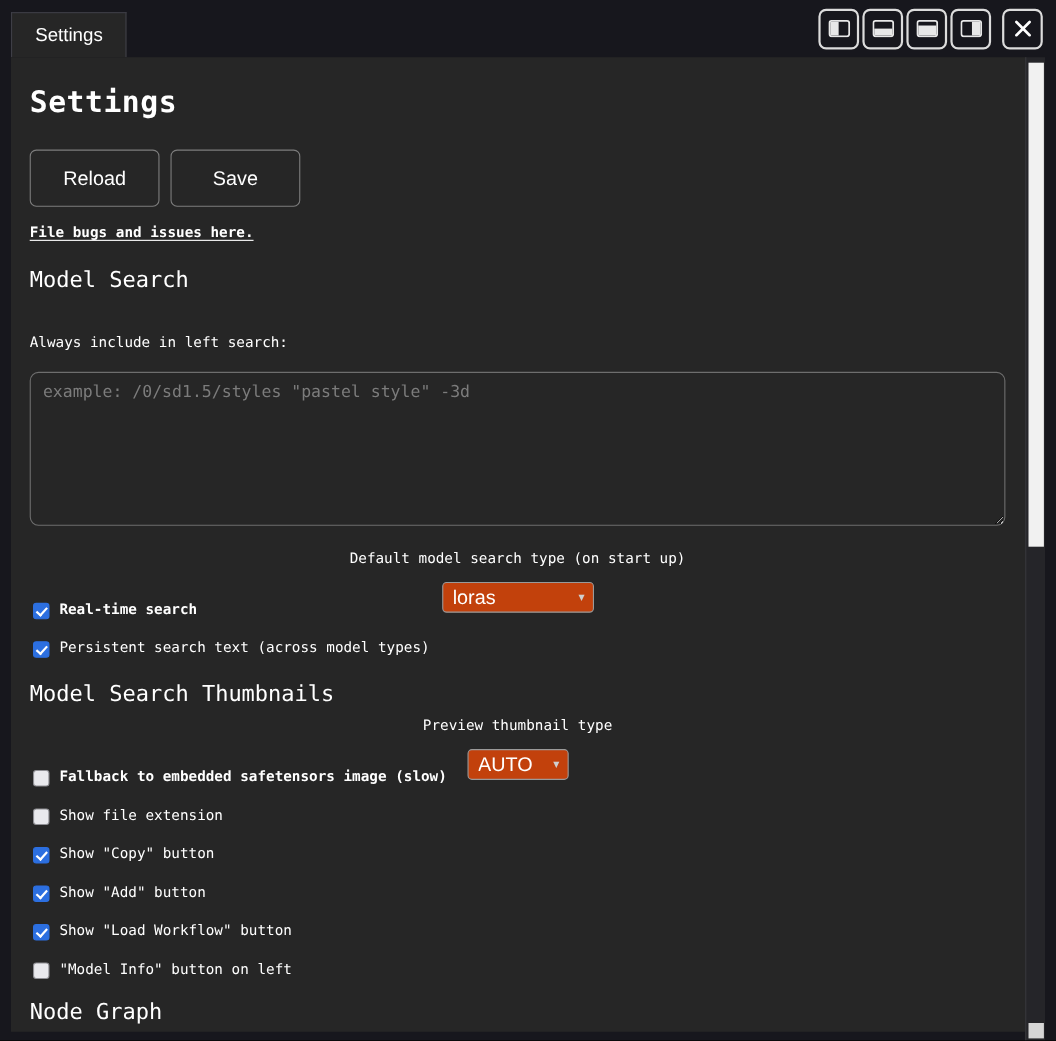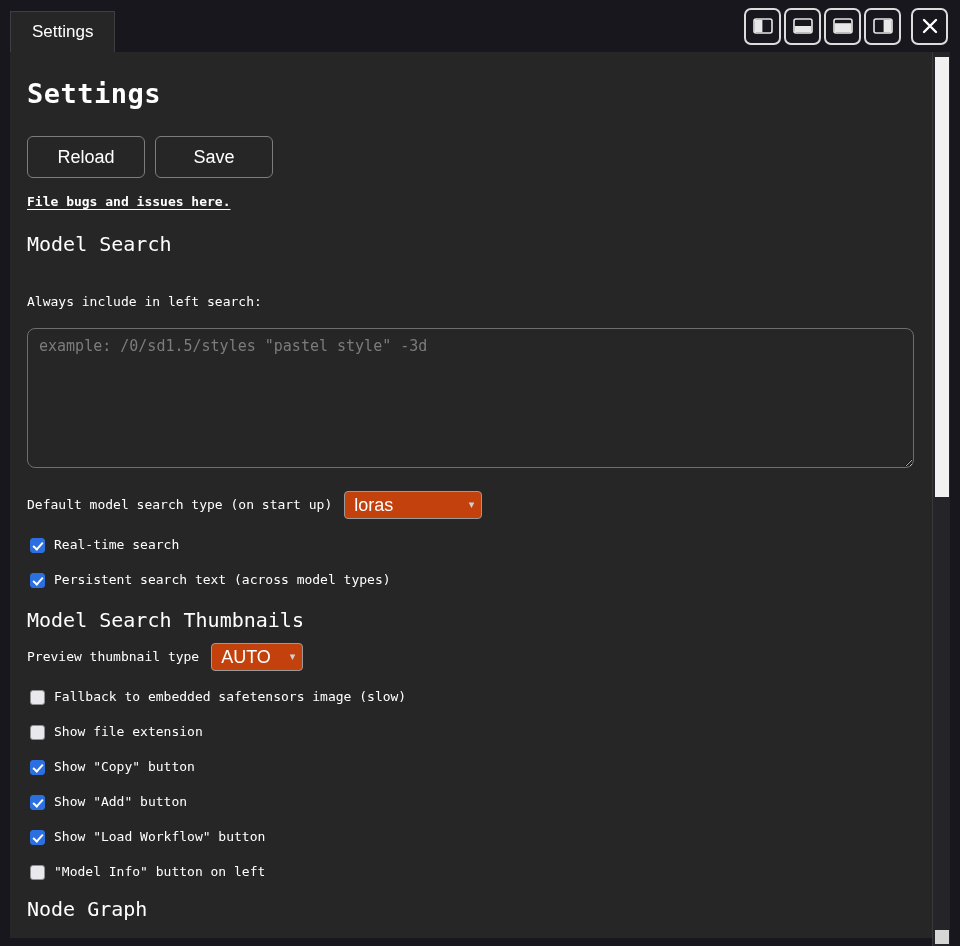--- a/index.html
+++ b/index.html
@@ -33,56 +33,56 @@
   .ctrl-btn svg{display:block;}
   
   .panel{
     position:absolute;left:10px;top:52px;width:922px;height:886px;overflow:hidden;
     background:var(--panel-bg,#262626);padding:27px 18px 0 17px;
     font-family:"DejaVu Sans Mono","Liberation Mono",monospace;
   }
   h1.title{font-size:27px;line-height:30px;font-weight:bold;letter-spacing:.5px;}
   .btn-row{display:flex;gap:10px;margin-top:27px;font-family:"Liberation Sans",sans-serif;}
   .btn{
-    min-width:118px;height:42px;padding:0 24px;font-size:18px;color:#fff;background:transparent;
+    min-width:118px;height:52px;padding:0 24px;font-size:18px;color:#fff;background:transparent;
     border:1px solid #7d7d7d;border-radius:6px;cursor:pointer;font-family:inherit;
   }
   a.bugs{
     display:inline-block;margin-top:16px;font-size:13px;line-height:16px;font-weight:bold;color:#fff;
     text-decoration:underline;text-underline-offset:3px;cursor:pointer;
   }
   h2.section{font-size:20px;line-height:24px;font-weight:normal;}
   h2.ms{margin-top:22px;}
   h2.thumbs{margin-top:20px;}
   h2.nodegraph{margin-top:17px;}
   .field-label{font-size:13px;line-height:16px;color:#fff;}
   .lbl-always{margin-top:38px;}
   textarea.search-include{
     display:block;margin-top:18px;width:100%;height:140px;resize:both;
     background:transparent;border:1px solid #6e6e6e;border-radius:8px;padding:8px 11px;
     color:#ddd;font-family:"DejaVu Sans Mono","Liberation Mono",monospace;font-size:15px;outline:none;
   }
   textarea.search-include::placeholder{color:var(--placeholder,#7c7c7c);}
-  .inline-row{display:flex;align-items:center;gap:12px;height:28px;}
+  .inline-row{display:flex;align-items:center;gap:12px;height:28px;flex-direction:column;}
   .row-default{margin-top:23px;}
   .row-preview{margin-top:11px;}
   .select-wrap{position:relative;display:inline-block;height:28px;}
   .select-wrap select{
     height:28px;appearance:none;-webkit-appearance:none;background:#c2410c;color:#fff;
     border:1px solid #9a9a9a;border-radius:4px;padding:0 26px 0 9px;
     font-family:"Liberation Sans",sans-serif;font-size:18px;cursor:pointer;outline:none;
   }
   .select-wrap select.w-models{width:138px;}
   .select-wrap select.w-thumb{width:92px;}
   .select-wrap .chev{
     position:absolute;right:8px;top:50%;transform:translateY(-54%);
     font-size:11px;color:#d0d0d0;pointer-events:none;font-family:"DejaVu Sans",sans-serif;
   }
   .cb-row{display:flex;align-items:center;gap:9px;margin-left:3px;height:16px;cursor:pointer;}
-  .cb-row.first{margin-top:18px;}
+  .cb-row.first{margin-top:18px;font-weight:bold;}
   .cb-row.gap{margin-top:19px;}
   .cb{
     width:15px;height:15px;flex:none;border-radius:3px;background:#e9e9ed;border:1px solid #8f8f94;position:relative;
   }
   .cb.checked{background:var(--accent-blue,#2c6fe0);border-color:var(--accent-blue,#2c6fe0);}
   .cb.checked::after{
     content:"";position:absolute;left:4px;top:1px;width:4px;height:8px;
     border:solid #fff;border-width:0 2px 2px 0;transform:rotate(42deg);
   }
   .cb-label{font-size:13px;line-height:16px;color:#fff;}

